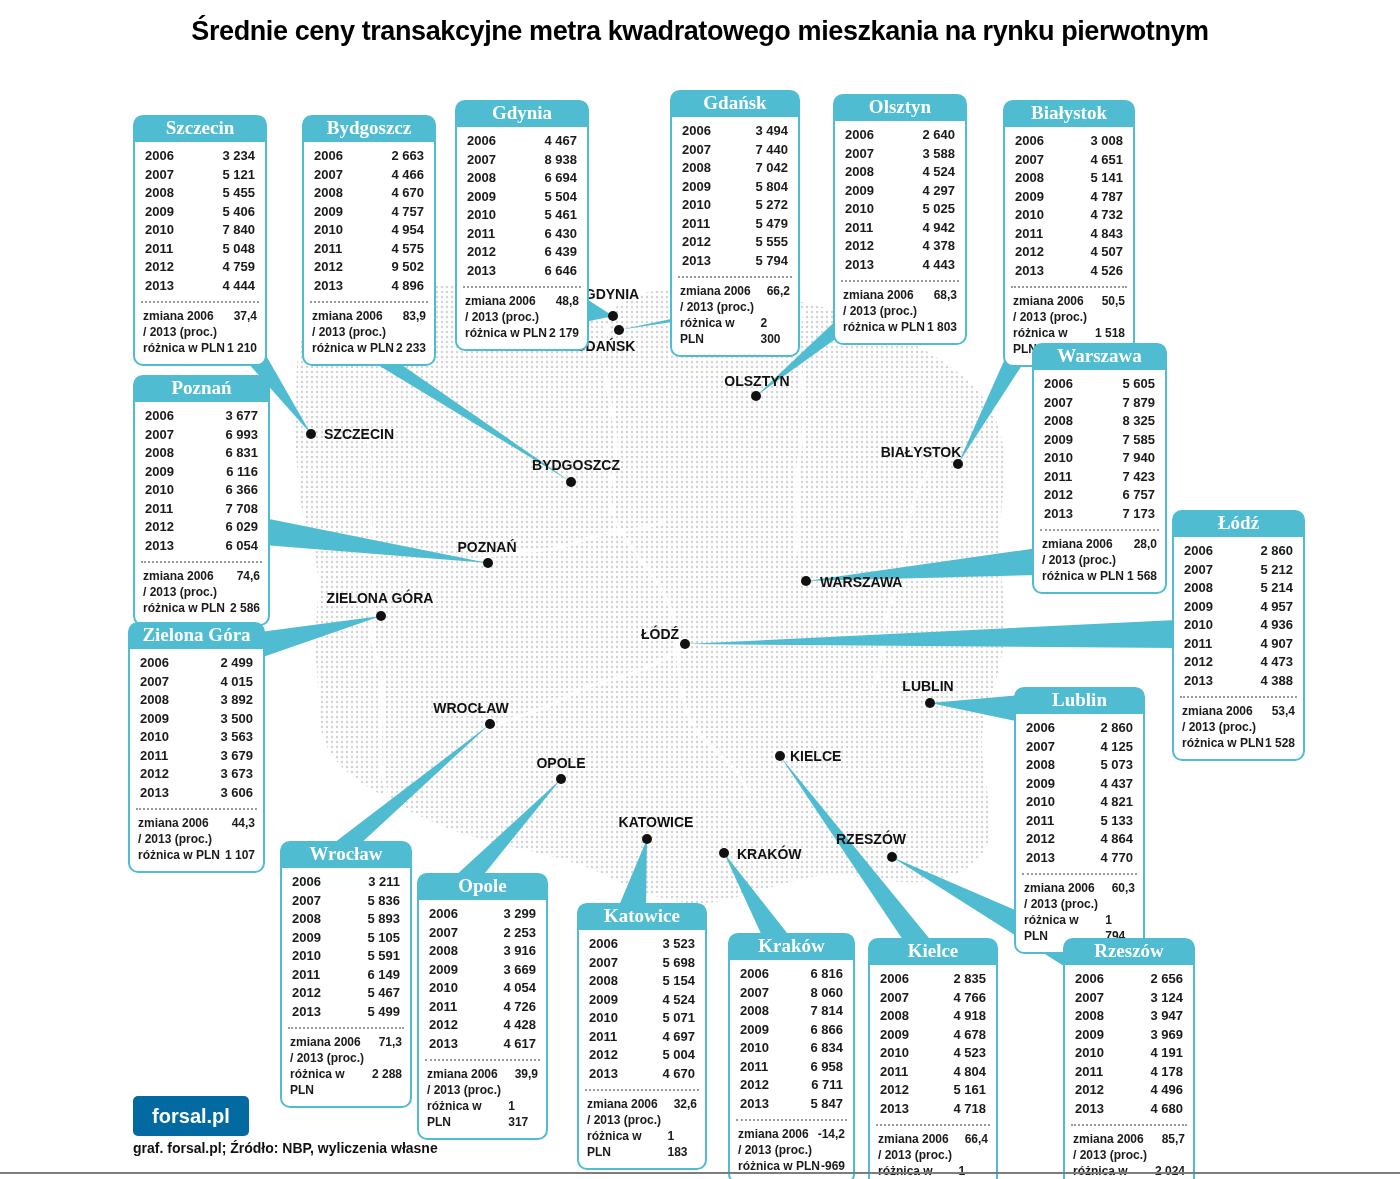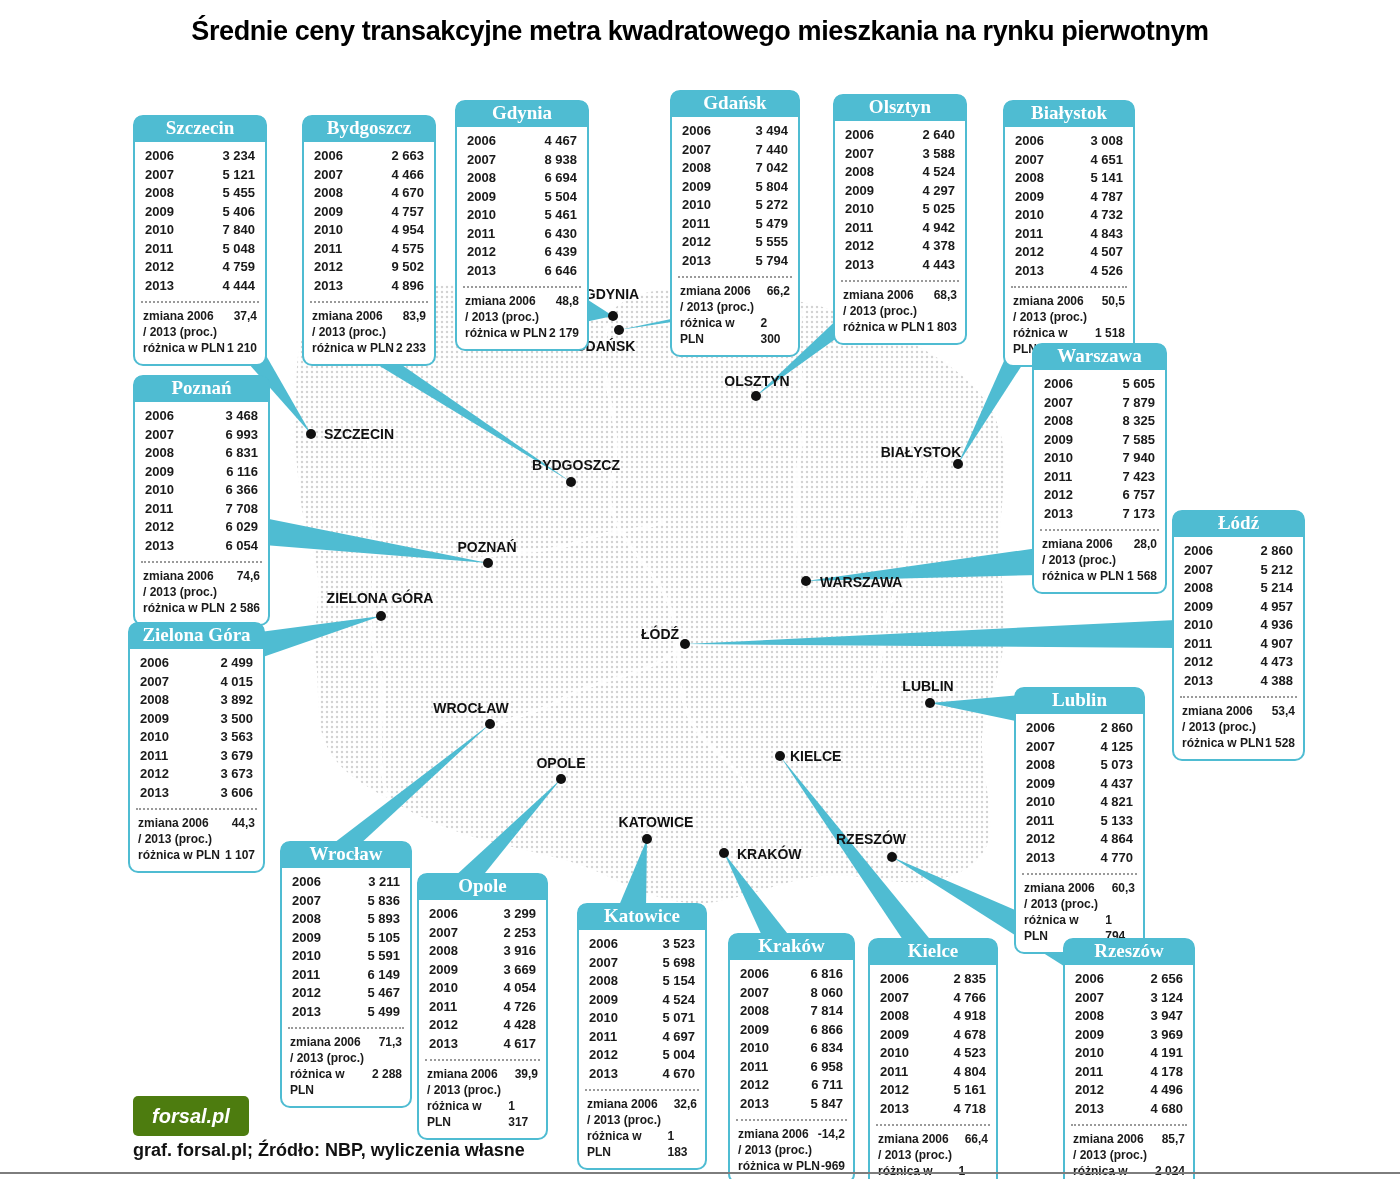--- a/index.html
+++ b/index.html
@@ -27,21 +27,21 @@
   .rows{padding:5px 10px 0 10px;}
   .row{display:flex;justify-content:space-between;font-size:13px;font-weight:bold;line-height:18.5px;}
   .sep{border-top:2px dotted #9a9a9a;margin:6px 6px 5px 6px;}
   .frows{padding:0 8px 8px 8px;font-size:12px;font-weight:bold;line-height:16px;}
   .frow{display:flex;justify-content:space-between;}
   #logo{
     position:absolute;left:133px;top:1096px;width:116px;height:40px;z-index:2;
     border-radius:5px;display:flex;align-items:center;justify-content:center;
     color:#fff;font-weight:bold;font-size:20px;
   }
-  #credit{position:absolute;left:133px;top:1140px;font-weight:bold;font-size:18px;color:#111;z-index:2;}
+  #credit{position:absolute;left:133px;top:1140px;font-weight:bold;font-size:14px;color:#111;z-index:2;}
   #bottom-rule{position:absolute;left:0;top:1172px;width:1400px;height:2px;z-index:3;}
 </style>
 </head>
 <body>
 
 <div id="canvas" style="--accent: #4FBCD2;">
 
   <div class="title-line" id="title-1">Średnie ceny transakcyjne metra kwadratowego mieszkania na rynku pierwotnym</div>
 
   <svg id="map-svg" width="1400" height="1179" viewBox="0 0 1400 1179">
@@ -550,21 +550,21 @@
         <span class="fl3">różnica w PLN</span>
         <span class="fv-diff">1 528</span>
       </div>
     </div>
   </div>
       <div class="city-box" style="left: 133px; top: 375px; width: 137px;">
     <div class="city-box-title">Poznań</div>
     <div class="rows">
           <div class="row">
             <span>2006</span>
-            <span>3 468</span>
+            <span>3 677</span>
           </div>
           <div class="row">
             <span>2007</span>
             <span>6 993</span>
           </div>
           <div class="row">
             <span>2008</span>
             <span>6 831</span>
           </div>
           <div class="row">
@@ -1006,16 +1006,16 @@
         <span class="fl2">/ 2013 (proc.)</span>
       </div>
       <div class="frow">
         <span class="fl3">różnica w PLN</span>
         <span class="fv-diff">2 024</span>
       </div>
     </div>
   </div>
     </div>
 
-  <div id="logo" style="background: #4d7c0f; font-style: italic;">forsal.pl</div>
+  <div id="logo" style="background: #0369a1;">forsal.pl</div>
   <div id="credit">graf. forsal.pl;  Źródło: NBP, wyliczenia własne</div>
   <div id="bottom-rule" style="background: rgb(125, 125, 125);"></div>
 </div>
 
 </body></html>

